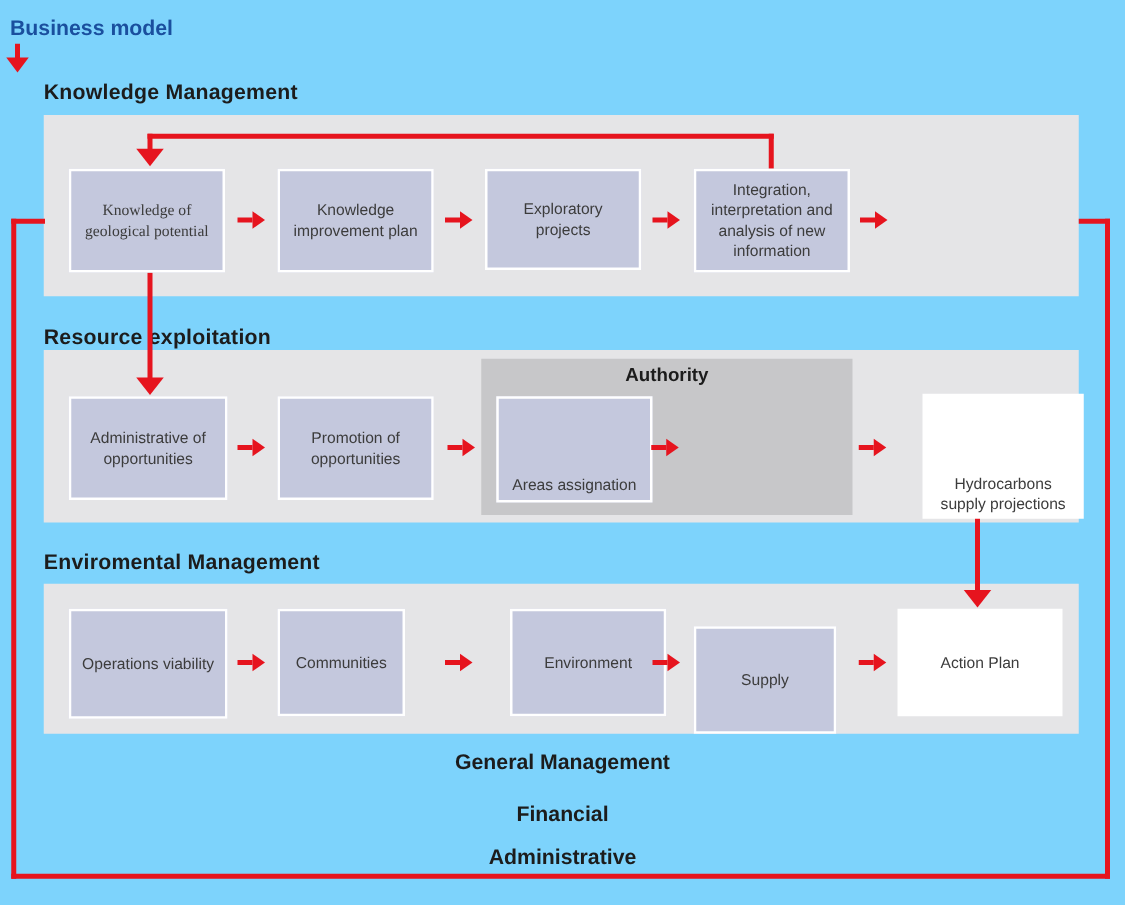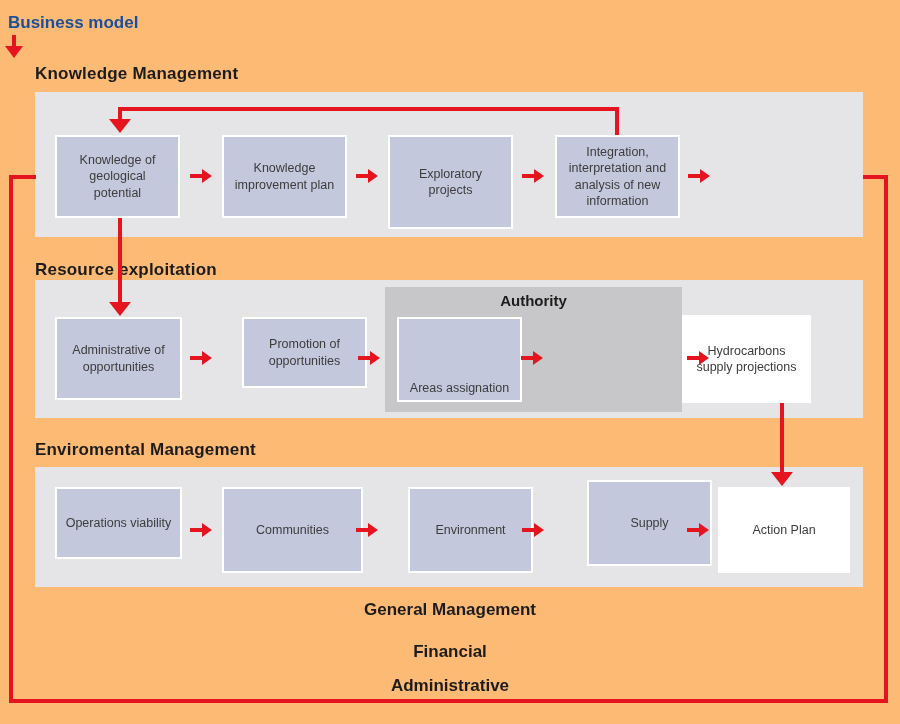--- a/index.html
+++ b/index.html
@@ -1,17 +1,17 @@
 <!DOCTYPE html>
 <html style="--accent-red: #e6141e; --title-blue: #1a4f9e; --panel-gray: #e5e5e7; --authority-gray: #c7c7c9; --box-lavender: #c4c8dd;"><head>
 <meta charset="utf-8">
 <style>
   html,body{margin:0;padding:0;background:#fff;}
   #stage{
-    position:relative;width:900px;height:724px;background:#fdba74;overflow:hidden;
+    position:relative;width:900px;height:724px;background:#7dd3fc;overflow:hidden;
     font-family:"Liberation Sans","DejaVu Sans",sans-serif;
   }
   .panel{position:absolute;background:var(--panel-gray,#e5e5e7);}
   .authority{position:absolute;background:var(--authority-gray,#c7c7c9);}
   .sec-title{
     position:absolute;left:35px;width:828px;text-align:left;
     font-size:17px;font-weight:bold;color:#1c1c1c;letter-spacing:.2px;
   }
   .auth-title{
     position:absolute;left:385px;width:297px;top:292px;text-align:center;
@@ -76,27 +76,27 @@
   <div class="rl" style="left:615px;top:107px;width:4px;height:28px;"></div>
   <div class="rl" style="left:118px;top:107px;width:4px;height:13px;"></div>
   <div class="head-down" style="left:109px;top:119px;"></div>
 
   <div class="rl" style="left:118px;top:218px;width:4px;height:85px;"></div>
   <div class="head-down" style="left:109px;top:302px;"></div>
 
   <div class="rl" style="left:780px;top:403px;width:4px;height:70px;"></div>
   <div class="head-down" style="left:771px;top:472px;"></div>
 
-  <div class="box" style="left:55px;top:135px;width:125px;height:83px;">
+  <div class="box" style="left:55px;top:135px;width:125px;height:83px;font-family:Liberation Serif, serif;">
       <span>Knowledge of geological potential</span>
     </div>
   <div class="box" style="left:222px;top:135px;width:125px;height:83px;">
       <span>Knowledge improvement plan</span>
     </div>
-  <div class="box" style="left:388px;top:135px;width:125px;height:94px;">
+  <div class="box" style="left:388px;top:135px;width:125px;height:81px;">
       <span>Exploratory projects</span>
     </div>
   <div class="box" style="left:555px;top:135px;width:125px;height:83px;">
       <span>Integration, interpretation and analysis of new information</span>
     </div>
 
   <div class="harrow" style="left:190px;top:169px;">
       <span class="shaft"></span>
       <span class="head"></span>
     </div>
@@ -109,57 +109,57 @@
       <span class="head"></span>
     </div>
   <div class="harrow" style="left:688px;top:169px;">
       <span class="shaft"></span>
       <span class="head"></span>
     </div>
 
   <div class="box" style="left:55px;top:317px;width:127px;height:83px;">
       <span>Administrative of opportunities</span>
     </div>
-  <div class="box" style="left:222px;top:317px;width:125px;height:71px;margin-left:20px;">
+  <div class="box" style="left:222px;top:317px;width:125px;height:83px;">
       <span>Promotion of opportunities</span>
     </div>
   <div class="box" style="left:397px;top:317px;width:125px;height:85px;align-items:flex-end;">
       <span>Areas assignation</span>
     </div>
-  <div class="box white" style="left:682px;top:315px;width:129px;height:88px;">
+  <div class="box white" style="left:738px;top:315px;width:129px;height:100px;align-items:flex-end;">
       <span>Hydrocarbons supply projections</span>
     </div>
 
   <div class="harrow" style="left:190px;top:351px;">
       <span class="shaft"></span>
       <span class="head"></span>
     </div>
   <div class="harrow" style="left:358px;top:351px;">
       <span class="shaft"></span>
       <span class="head"></span>
     </div>
   <div class="harrow" style="left:521px;top:351px;">
       <span class="shaft"></span>
       <span class="head"></span>
     </div>
   <div class="harrow" style="left:687px;top:351px;">
       <span class="shaft"></span>
       <span class="head"></span>
     </div>
 
-  <div class="box" style="left:55px;top:487px;width:127px;height:72px;">
+  <div class="box" style="left:55px;top:487px;width:127px;height:88px;">
       <span>Operations viability</span>
     </div>
-  <div class="box" style="left:222px;top:487px;width:141px;height:86px;">
+  <div class="box" style="left:222px;top:487px;width:102px;height:86px;">
       <span>Communities</span>
     </div>
   <div class="box" style="left:408px;top:487px;width:125px;height:86px;">
       <span>Environment</span>
     </div>
-  <div class="box" style="left:555px;top:480px;width:125px;height:86px;margin-left:32px;">
+  <div class="box" style="left:555px;top:501px;width:114px;height:86px;">
       <span>Supply</span>
     </div>
   <div class="box white" style="left:718px;top:487px;width:132px;height:86px;">
       <span>Action Plan</span>
     </div>
 
   <div class="harrow" style="left:190px;top:523px;">
       <span class="shaft"></span>
       <span class="head"></span>
     </div>

